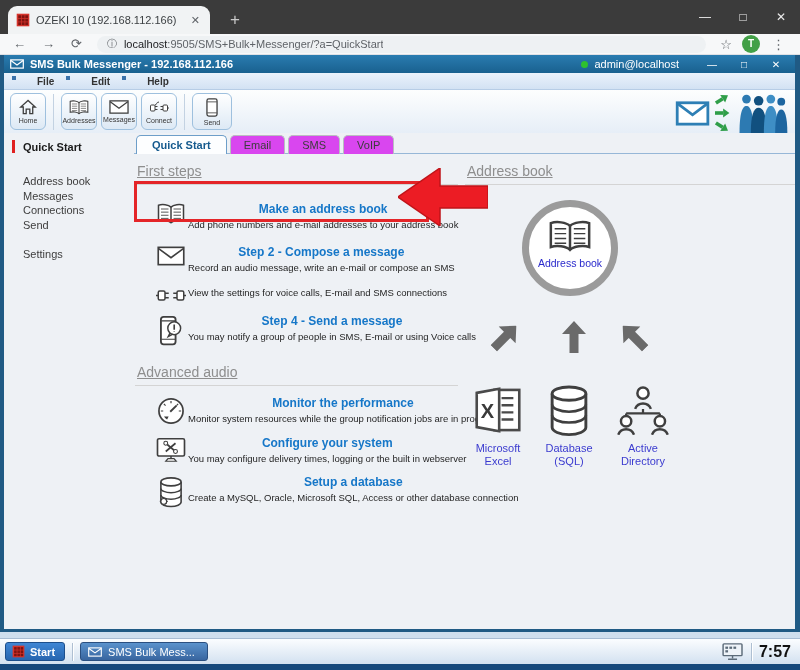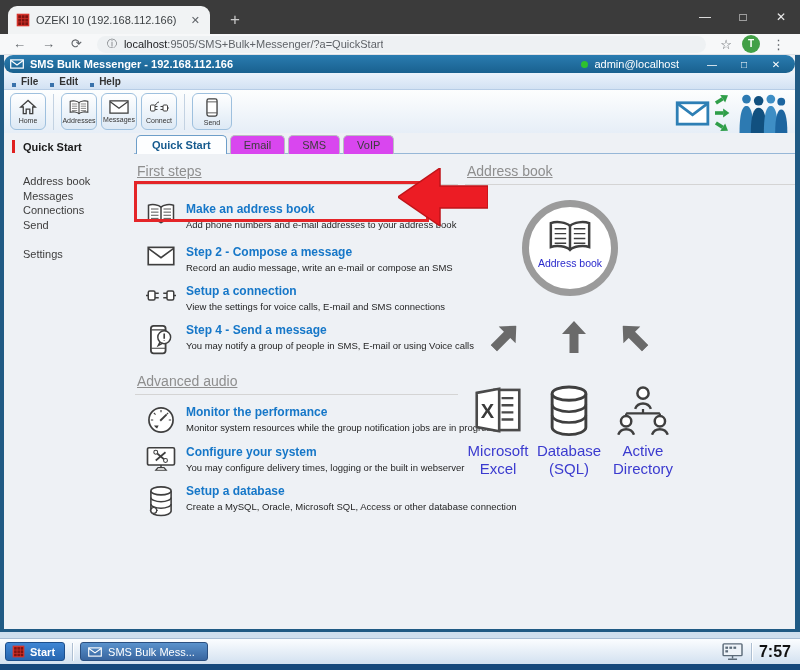--- a/index.html
+++ b/index.html
@@ -46,31 +46,31 @@
   .dots-ic { color:#5f6368; font-size:13px; padding:0 6px; letter-spacing:1px; }
 
   
   #app {
     position:absolute; left:0; top:55px; width:800px; height:577px;
     border-left:4px solid #205a84; border-right:5px solid #205a84; border-bottom:3px solid #205a84;
     background:#eef1f5; display:flex; flex-direction:column;
   }
   .app-titlebar {
     height:18px; background:linear-gradient(#2a7cb0,#19618f);
-    display:flex; align-items:center; padding:0 6px; gap:6px; color:#fff;border-radius:9px;
+    display:flex; align-items:center; padding:0 6px; gap:6px; color:#fff;
   }
   .app-title { font-size:11px; font-weight:bold; white-space:nowrap; flex:1; }
   .status-dot { width:7px; height:7px; border-radius:50%; background:#2ec12e; }
   .app-user { font-size:11px; margin-right:14px; }
   .app-winbtn { width:26px; text-align:center; font-size:10px; color:#fff; }
   .app-menubar {
     height:17px; background:linear-gradient(#eaf2fb,#d3e2f3);
     border-bottom:1px solid #b7cde6; display:flex; align-items:center; padding:0 4px;
   }
-  .menu-item { display:flex; align-items:flex-end; gap:5px; padding:0 8px 0 4px; font-size:10px; font-weight:bold; color:#333; }
+  .menu-item { display:flex; align-items:flex-start; gap:21px; padding:0 8px 0 4px; font-size:10px; font-weight:bold; color:#333; }
   .menu-bullet { width:4px; height:4px; background:#3a72ab; }
   .app-toolbar {
     height:43px; background:linear-gradient(#fdfefe,#e6eef7);
     display:flex; align-items:center; padding:0 6px; position:relative;
   }
   .tb-btn {
     width:36px; height:37px; margin-right:4px; border:1px solid #9ec0de; border-radius:6px;
     background:linear-gradient(#ffffff,#dde9f5);
     display:flex; flex-direction:column; align-items:center; justify-content:center; gap:2px;
   }
@@ -105,42 +105,42 @@
     padding:3px 15px;
   }
   .content { position:absolute; left:0; top:21px; right:0; bottom:0; }
 
   .col-left { position:absolute; left:1px; top:0; width:323px; }
   .section-heading {
     font-size:14px; color:#8e8e8e; padding:0 0 5px 2px; border-bottom:1px solid #d4d4d4;
     margin:9px 0 10px 0;
     text-decoration:underline;
   }
-  .task-item { display:flex; gap:8px; margin-bottom:11px; padding-left:9px; }
+  .task-item { display:flex; gap:0; margin-bottom:11px; padding-left:19px;text-align:center; }
   .task-item .ic-cell { flex:0 0 34px; display:flex; justify-content:center; padding-top:1px; }
   .item-title { font-size:12px; font-weight:bold; color:#1677c8; white-space:nowrap; }
   .item-desc { font-size:9.5px; color:#1f1f1f; margin-top:3px; white-space:nowrap; }
   .first-item-pad { padding-top:7px; margin-bottom:15px; }
 
   .col-right { position:absolute; left:331px; top:0; width:330px; }
   .ab-circle {
     position:absolute; left:57px; top:46px; width:96px; height:96px;
     border:7px solid #9b9b9b; border-radius:50%; background:#fff;
     display:flex; flex-direction:column; align-items:center; justify-content:flex-start;
     padding-top:13px;
   }
   .ab-circle-label { font-size:10.5px; color:#2a2acc; margin-top:4px; white-space:nowrap; }
   .gray-arrow { position:absolute; top:167px; }
   .gray-arrow svg { width:24px; height:32px; }
   .ga-1 { left:28px; transform:rotate(45deg); }
   .ga-2 { left:97px; }
   .ga-3 { left:157px; transform:rotate(-45deg); }
   .source { position:absolute; top:229px; width:70px; text-align:center; }
   .source .src-ic { display:flex; justify-content:center; height:54px; align-items:center; }
-  .source-label { font-size:15px; color:#3b3bcf; line-height:1.2; margin-top:5px; }
+  .source-label { font-size:11px; color:#3b3bcf; line-height:1.2; margin-top:5px; }
   .src-1 { left:-2px; } .src-2 { left:69px; } .src-3 { left:143px; }
 
   
   .red-box {
     position:absolute; left:0px; top:27px; width:295px; height:41px;
     border:3px solid #e42528; pointer-events:none; z-index:4;
   }
   .red-arrow { position:absolute; left:264px; top:14px; width:90px; height:58px; z-index:5; pointer-events:none; }
 
   
@@ -400,21 +400,20 @@
             <span class="ic-cell">
               <svg width="30" height="18" viewBox="0 0 40 24">
                 <path class="inkline" stroke-width="2" d="M0 14 H3"></path>
                 <rect class="ink" stroke-width="2" x="3" y="8" width="9" height="12" rx="2"></rect>
                 <path class="inkline" stroke-width="2" d="M12 11 H17 M12 17 H17 M23 11 H28 M23 17 H28"></path>
                 <rect class="ink" stroke-width="2" x="28" y="8" width="9" height="12" rx="2"></rect>
                 <path class="inkline" stroke-width="2" d="M37 14 H40"></path>
               </svg>
             </span>
             <span>
-              <div class="item-title">Setup a connection</div>
               <div class="item-desc">View the settings for voice calls, E-mail and SMS connections</div>
             </span>
           </div>
 
           <div class="task-item">
             <span class="ic-cell">
               <svg width="22" height="32" viewBox="0 0 24 34">
                 <rect class="ink" stroke-width="2" x="1" y="1.5" width="16" height="30" rx="3"></rect>
                 <path class="inkline" stroke-width="1.3" d="M1.5 6 H16.5 M1.5 26 H16.5"></path>
                 <circle class="ink" stroke-width="1.6" cx="15.5" cy="14" r="7"></circle>

